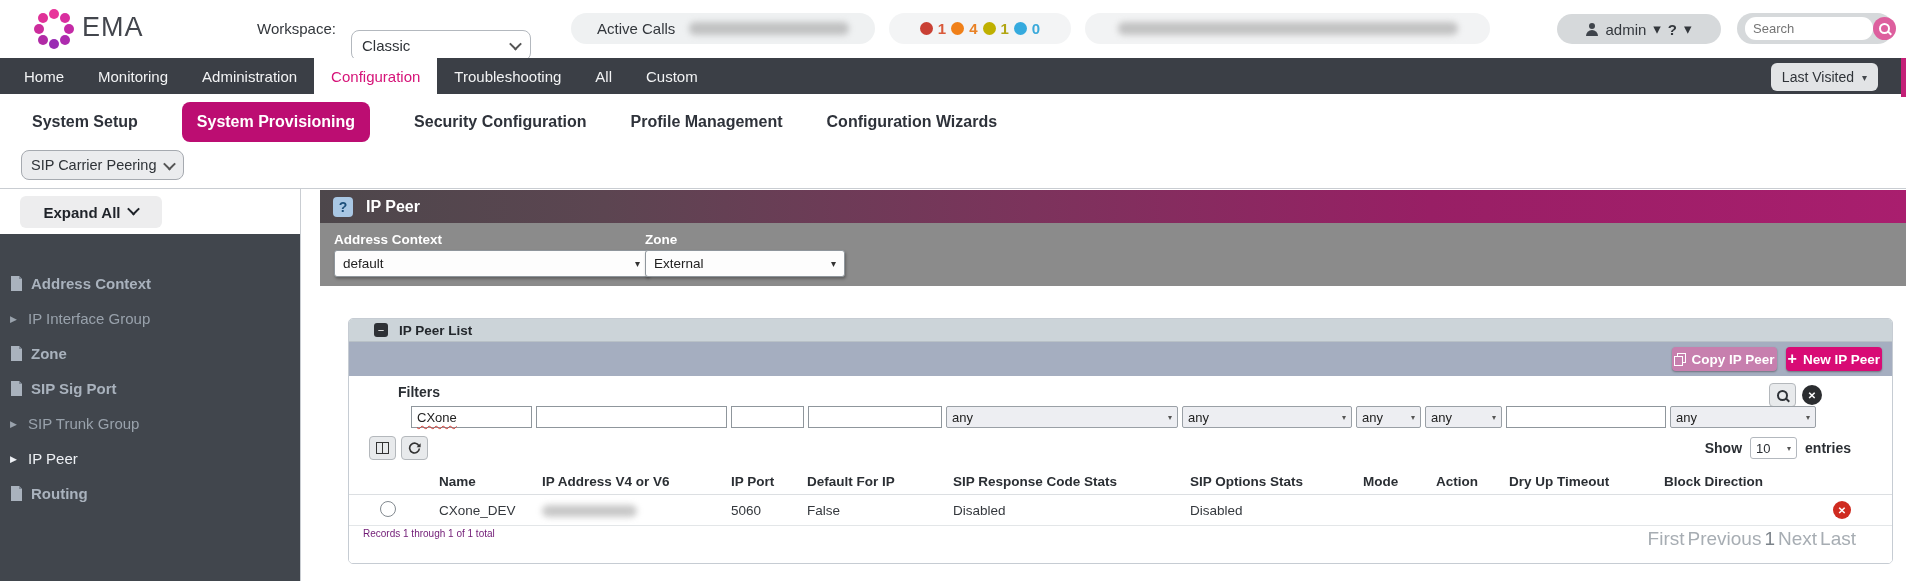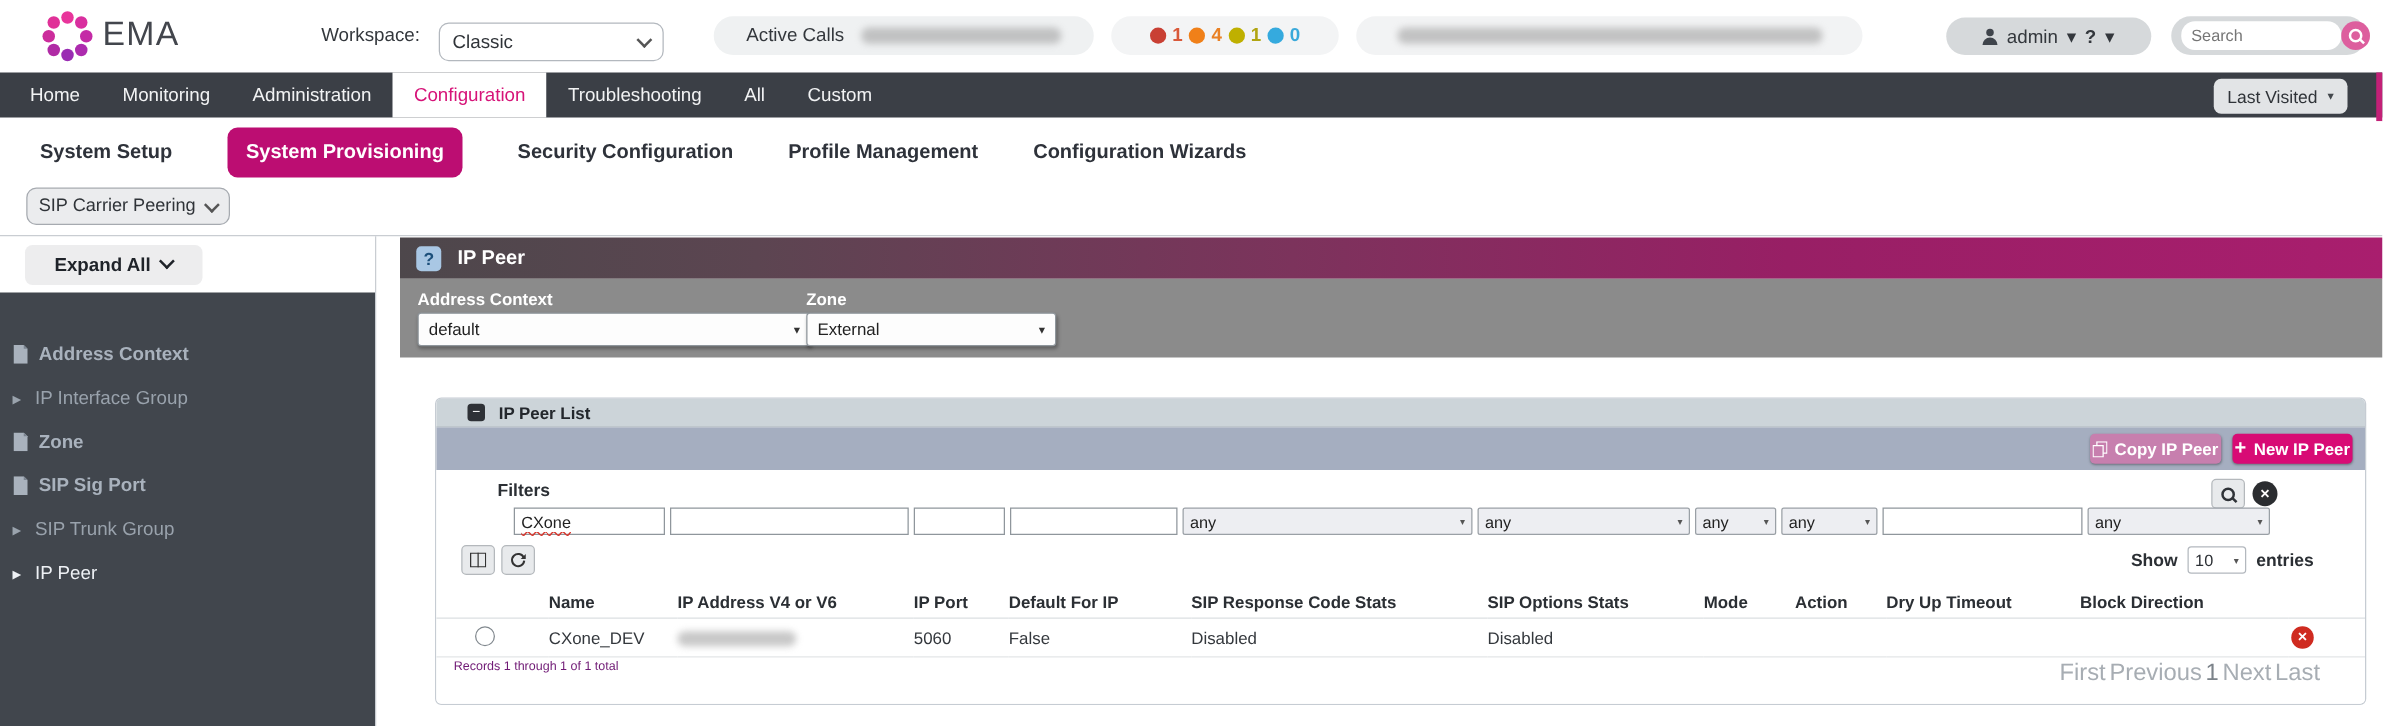--- a/index.html
+++ b/index.html
@@ -10,21 +10,21 @@
   .blob{background:#9b9b9b;border-radius:6px;filter:blur(3px);opacity:.55}
 
   
   .topbar{left:0;top:0;width:1906px;height:58px;background:#fff}
   .logo-ring{left:34px;top:9px;width:40px;height:40px}
   .logo-ring i{position:absolute;width:10px;height:10px;border-radius:50%}
   .logo-text{left:82px;top:12px;font-size:27px;letter-spacing:1px;color:#43464d}
   .ws-label{left:257px;top:20px;font-size:15px;color:#33373c}
   .fsel{display:flex;align-items:center;justify-content:space-between;background:#fff;
         border:1px solid #b3b8be;box-sizing:border-box;cursor:pointer}
-  .ws-sel{left:351px;top:18px;width:180px;height:31px;border-radius:8px;padding:1px 10px;font-size:15px}
+  .ws-sel{left:351px;top:30px;width:180px;height:31px;border-radius:8px;padding:1px 10px;font-size:15px}
   .chev{width:7px;height:7px;border-right:2px solid #555;border-bottom:2px solid #555;
         transform:rotate(45deg) translate(-1px,-1px)}
   .pill{background:#eff1f2;border-radius:16px;height:31px}
   .ac-pill{left:571px;top:13px;width:304px;padding:0 0 0 26px;box-sizing:border-box}
   .ac-label{font-size:15px;color:#33373c}
   .dots-pill{left:889px;top:13px;width:182px;justify-content:center;gap:5px;background:#f3f4f5}
   .dot{width:13px;height:13px;border-radius:50%;display:inline-block}
   .dot-n{font-size:15px;font-weight:bold}
   .srv-pill{left:1085px;top:13px;width:405px;background:#f2f3f4;justify-content:center}
   .adm-pill{left:1557px;top:14px;width:164px;height:30px;background:#d6d9db;border-radius:15px;
@@ -250,20 +250,27 @@
       </svg>
     <span>SIP Sig Port</span>
   </div>
   <div class="side-item">
     <span class="tri">▶</span>
     <span>SIP Trunk Group</span>
   </div>
   <div class="side-item active">
     <span class="tri">▶</span>
     <span>IP Peer</span>
+  </div>
+  <div class="side-item doc">
+    <svg width="13" height="15" viewBox="0 0 13 15">
+        <path d="M1 0h8l3 3v12H1z" fill="#a9b2bd"></path>
+        <path d="M9 0l3 3H9z" fill="#7b8490"></path>
+      </svg>
+    <span>Routing</span>
   </div>
 </div>
 <div class="abs vline"></div>
 
 <div class="abs main-header">
   <div class="help-ic">?</div>
   <div class="main-title">IP Peer</div>
 </div>
 <div class="abs ctx-area">
   <div class="abs ctx-label" style="left:14px;top:9px">Address Context</div>

